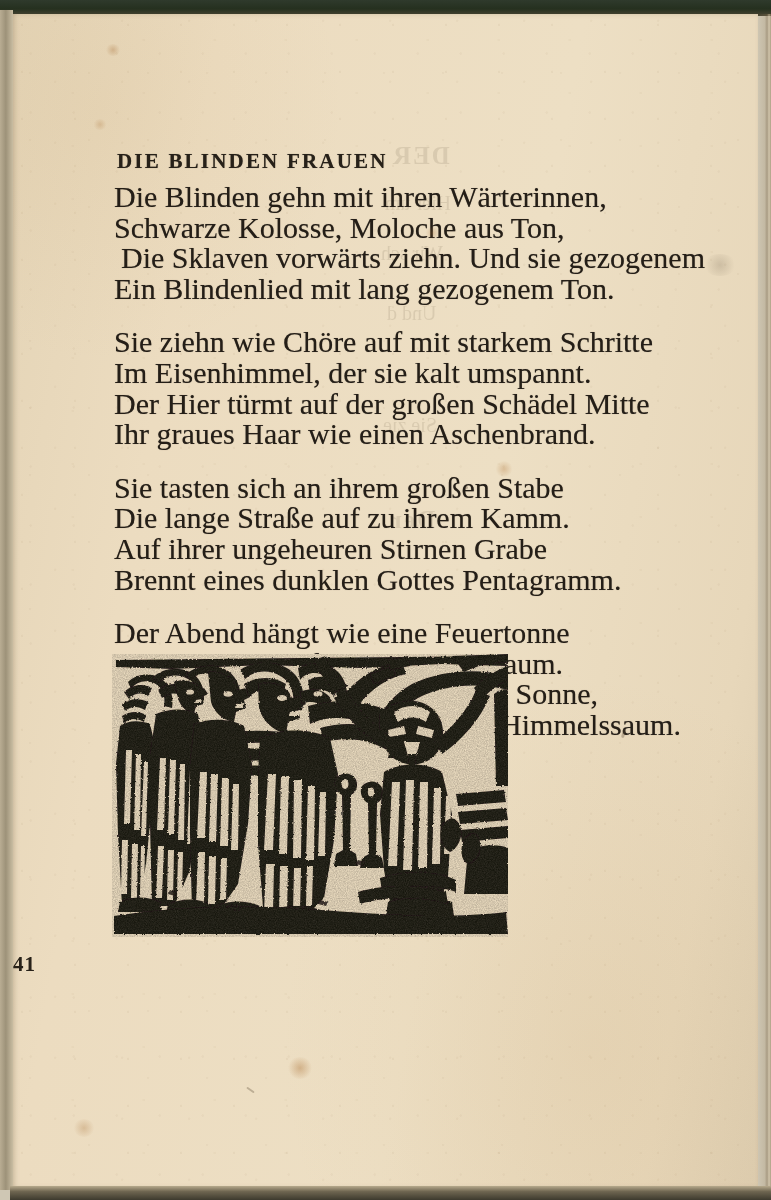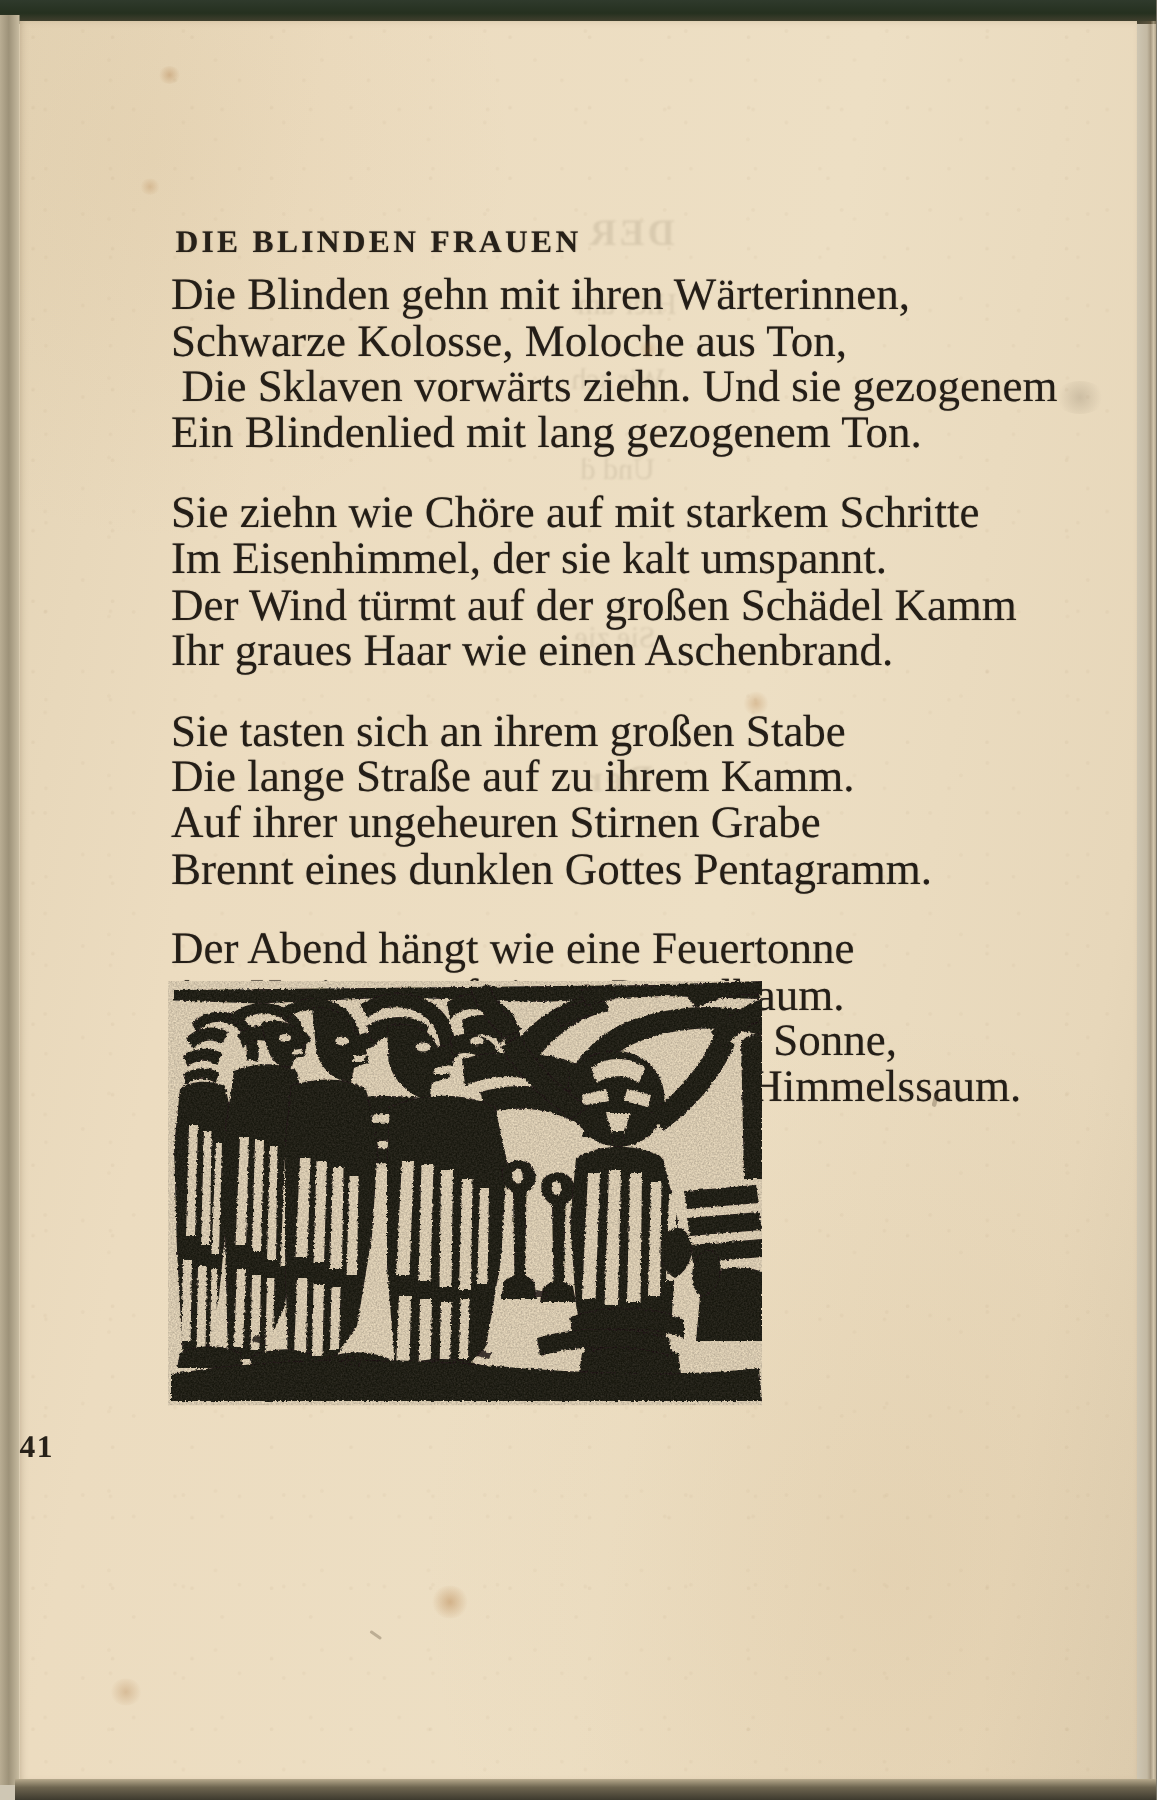--- a/index.html
+++ b/index.html
@@ -182,21 +182,21 @@
     <div class="stanzas">
       <div class="stanza">
         <div class="line">Die Blinden gehn mit ihren Wärterinnen,</div>
         <div class="line">Schwarze Kolosse, Moloche aus Ton,</div>
         <div class="line indent">Die Sklaven vorwärts ziehn.  Und sie gezogenem</div>
         <div class="line">Ein Blindenlied mit lang gezogenem Ton.</div>
       </div>
       <div class="stanza">
         <div class="line">Sie ziehn wie Chöre auf mit starkem Schritte</div>
         <div class="line">Im Eisenhimmel, der sie kalt umspannt.</div>
-        <div class="line">Der Wind türmt auf der großen Schädel Kamm</div>
+        <div class="line">Der Hier türmt auf der großen Schädel Mitte</div>
         <div class="line">Ihr graues Haar wie einen Aschenbrand.</div>
       </div>
       <div class="stanza">
         <div class="line">Sie tasten sich an ihrem großen Stabe</div>
         <div class="line">Die lange Straße auf zu ihrem Kamm.</div>
         <div class="line">Auf ihrer ungeheuren Stirnen Grabe</div>
         <div class="line">Brennt eines dunklen Gottes Pentagramm.</div>
       </div>
       <div class="stanza">
         <div class="line">Der Abend hängt wie eine Feuertonne</div>

